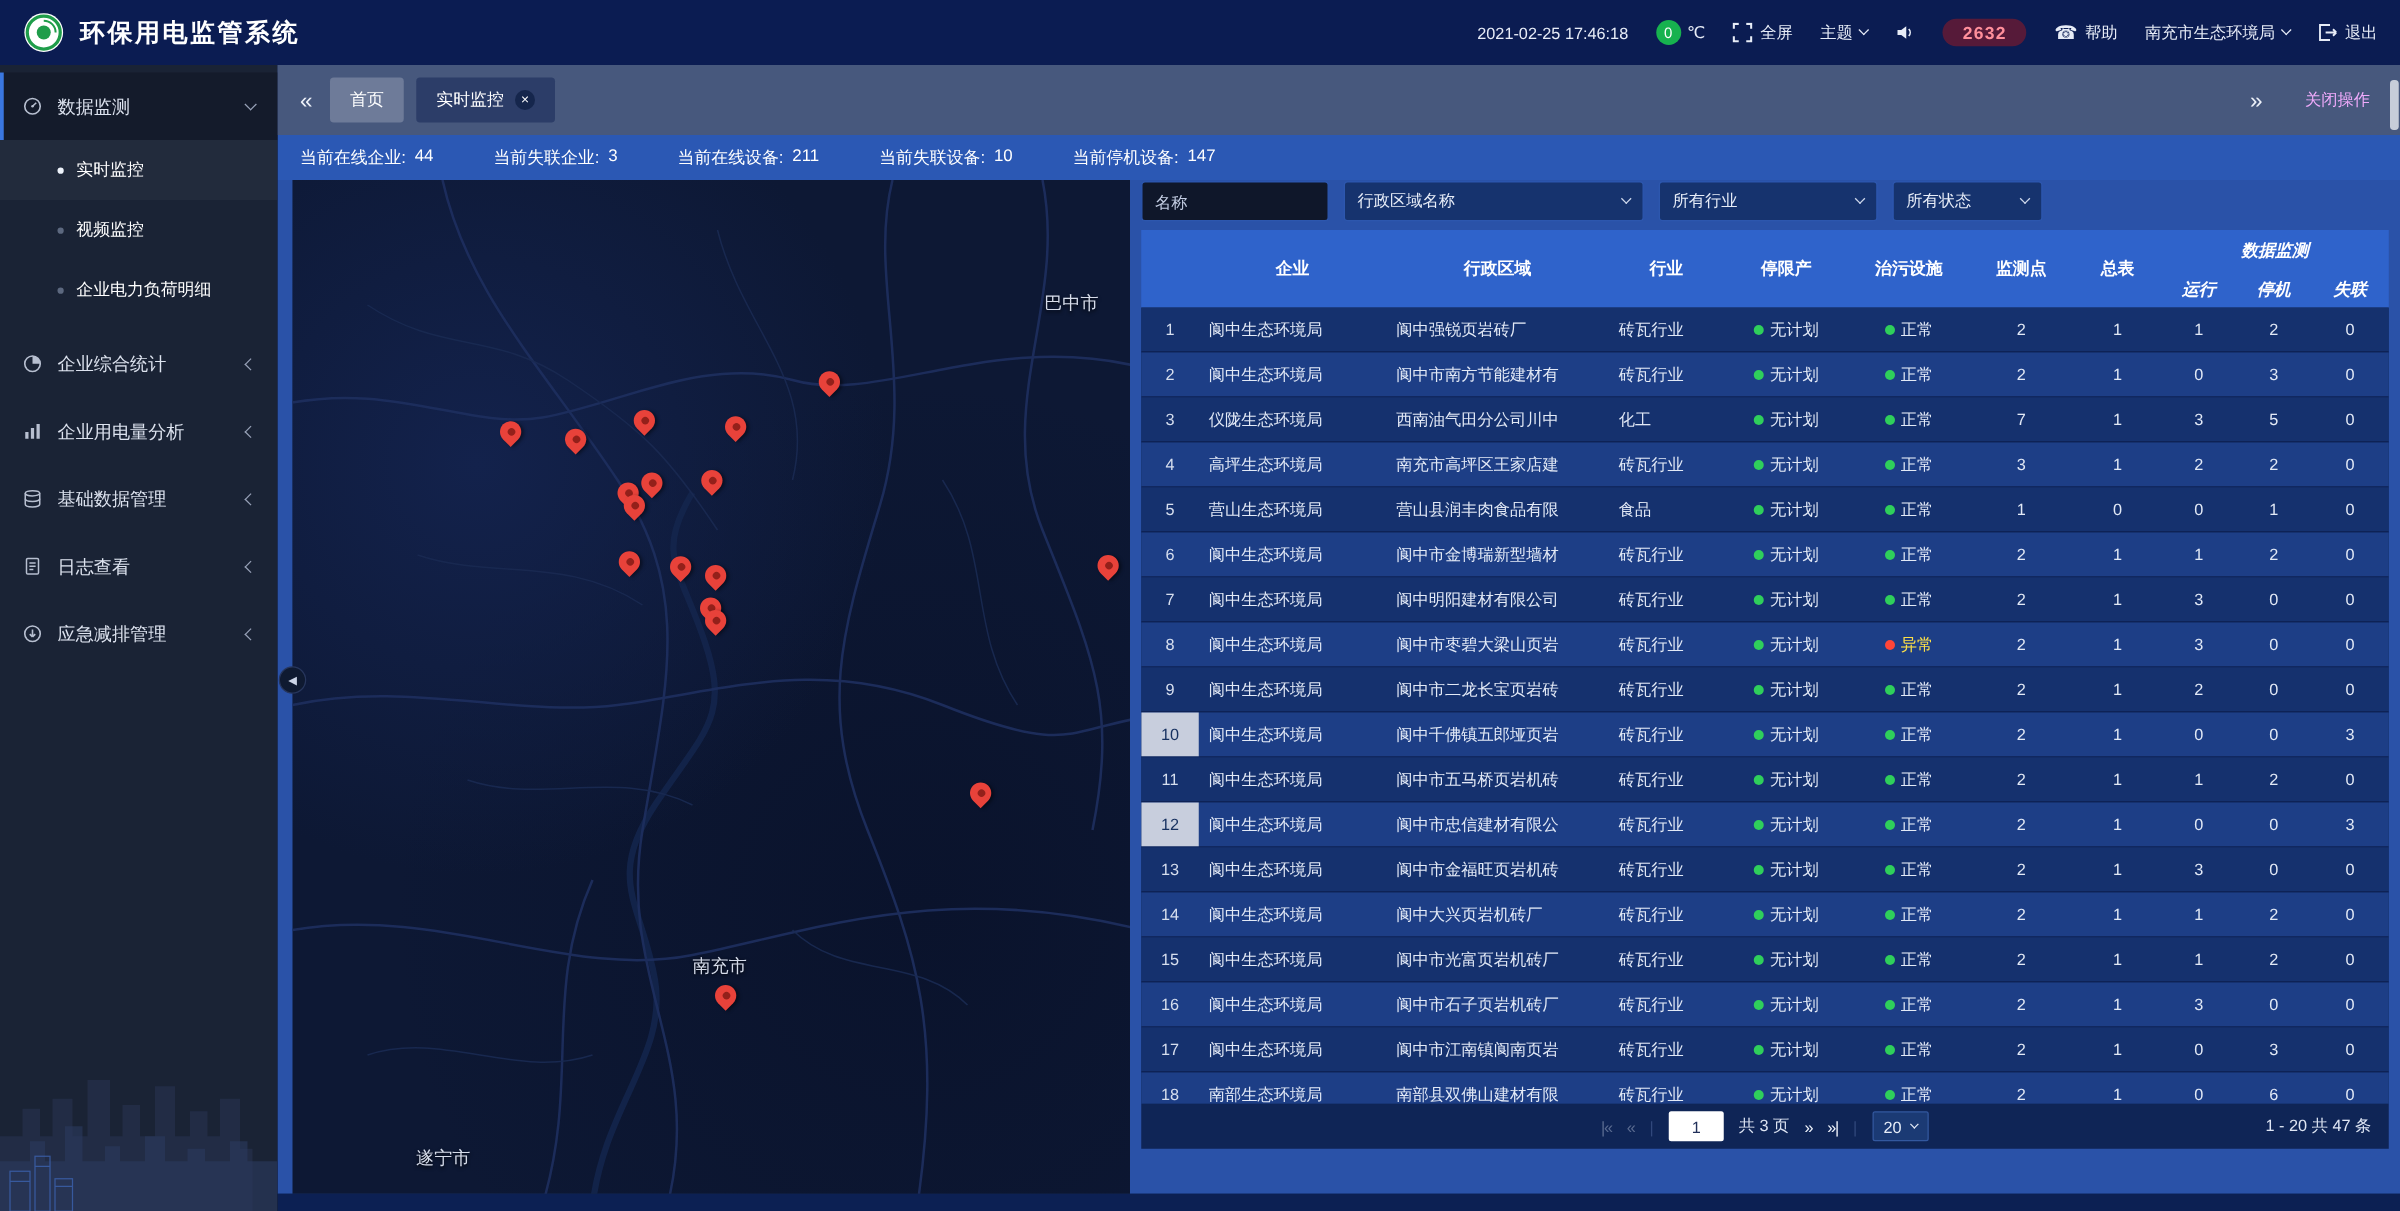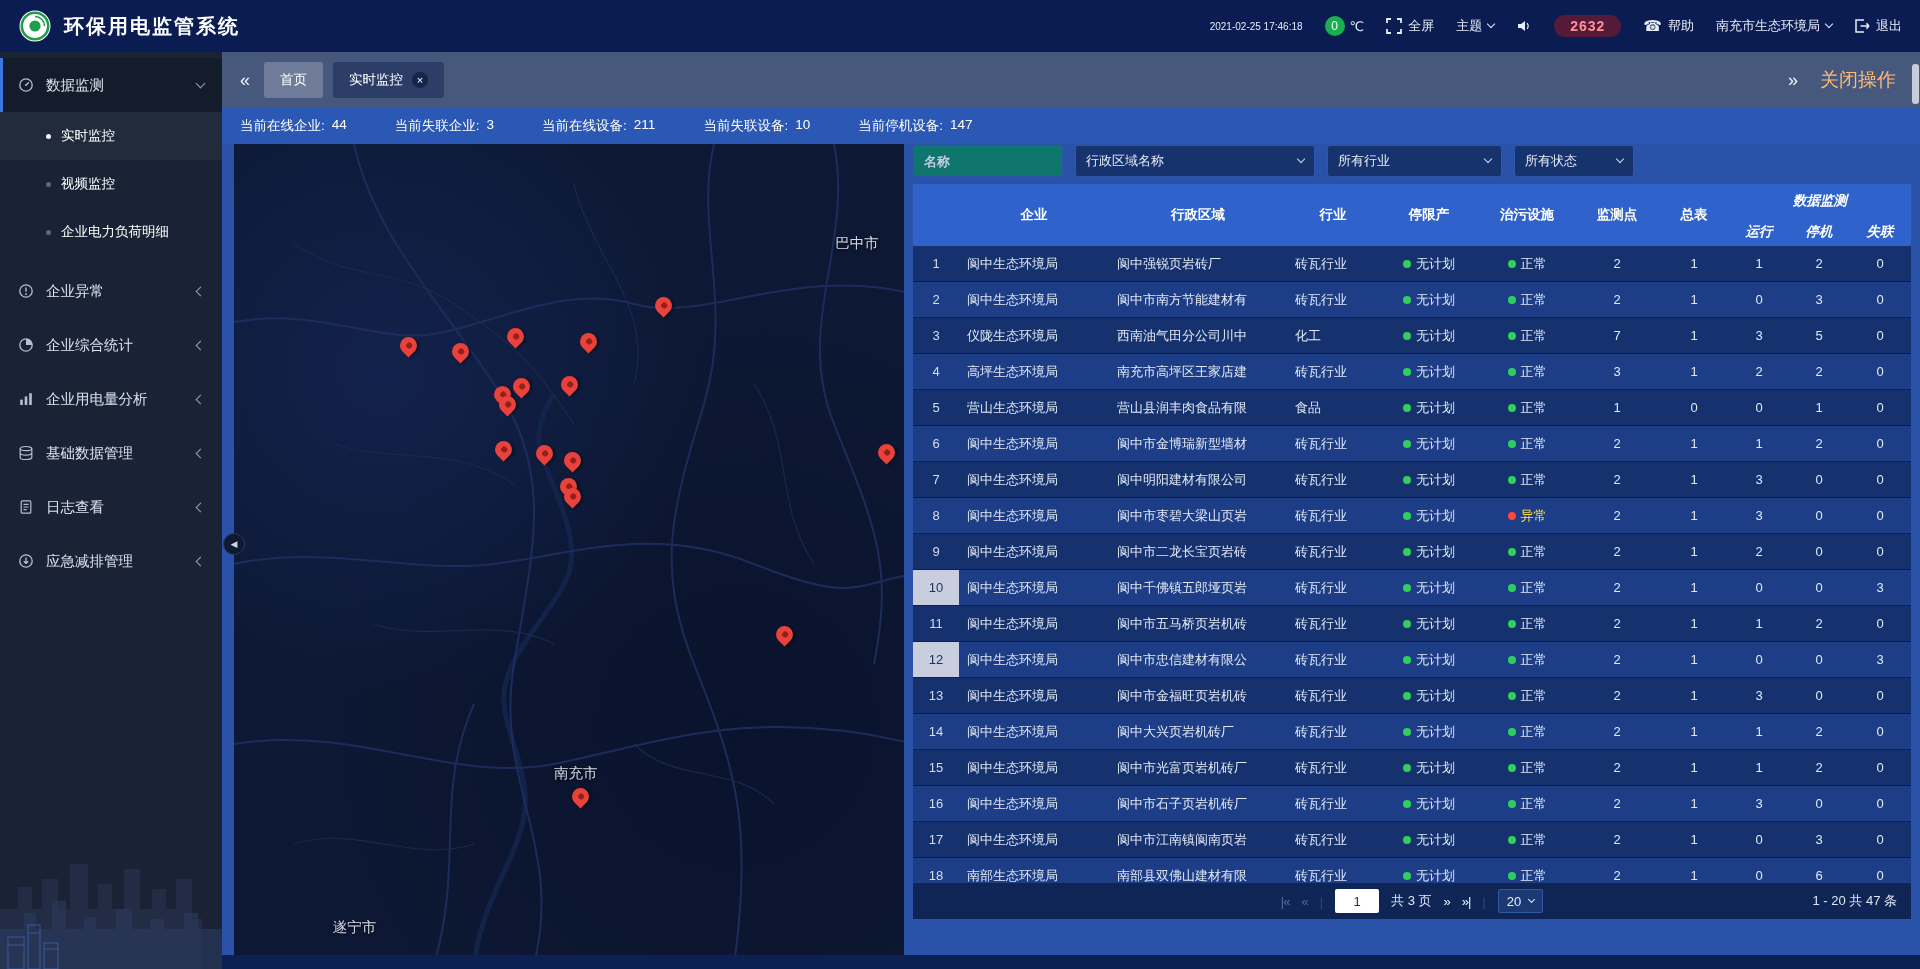--- a/index.html
+++ b/index.html
@@ -6,21 +6,21 @@
   html,body{width:1920px;height:969px;overflow:hidden;background:#0b1d4c;
     font-family:"Liberation Sans","DejaVu Sans",sans-serif;}
   .app{width:1920px;height:969px;display:flex;flex-direction:column;position:relative;}
 
   
   .topbar{flex:0 0 52px;background:#0b1c52;display:flex;align-items:center;color:#fff;padding:0 18px;}
   .brand{display:flex;align-items:center;gap:12px;}
   .logo{width:34px;height:34px;display:inline-flex;}
   .title{font-size:20px;font-weight:bold;letter-spacing:2px;}
   .top-right{margin-left:auto;display:flex;align-items:center;gap:22px;font-size:13px;color:#e7ecf7;}
-  .datetime{font-size:10px;}
+  .datetime{font-size:13px;}
   .temp{display:flex;align-items:center;gap:5px;}
   .temp-badge{width:20px;height:20px;border-radius:50%;background:#17b24f;display:flex;align-items:center;justify-content:center;font-size:12px;color:#fff;}
   .top-item{display:flex;align-items:center;gap:6px;cursor:pointer;white-space:nowrap;}
   .alert-badge{background:rgba(128,26,44,.65);color:#ff8f9b;font-weight:bold;padding:3px 16px;border-radius:12px;font-size:14px;letter-spacing:1px;cursor:pointer;}
   .icon16{width:16px;height:16px;display:inline-flex;}
   .phone-glyph{font-size:15px;}
   .chev{display:inline-block;width:6px;height:6px;border-right:1.5px solid currentColor;border-bottom:1.5px solid currentColor;transform:rotate(45deg);margin-top:-4px;}
 
   
   .main{flex:1;display:flex;min-height:0;}
@@ -42,21 +42,21 @@
 
   
   .content-col{flex:1;display:flex;flex-direction:column;min-width:0;}
 
   .tabbar{flex:0 0 56px;background:#47587d;display:flex;align-items:center;padding:0 14px;gap:10px;position:relative;}
   .tab-arrow{color:#eef2fa;font-size:18px;cursor:pointer;padding:0 4px;}
   .tab{height:36px;display:flex;align-items:center;padding:0 16px;border-radius:3px;background:#6e7b99;color:#fff;font-size:13.5px;cursor:pointer;}
   .tab.active{background:#2c3d68;}
   .tab-close{width:16px;height:16px;border-radius:50%;background:#15264c;display:flex;align-items:center;justify-content:center;font-size:11px;margin-left:9px;color:#fff;cursor:pointer;}
   .tab-spacer{flex:1;}
-  .close-ops{color:#fdba74;font-size:19px;margin:0 10px 0 8px;cursor:pointer;}
+  .close-ops{color:#f0abfc;font-size:13px;margin:0 10px 0 20px;cursor:pointer;}
 
   .statsbar{flex:0 0 36px;background:#2b58b4;display:flex;align-items:center;gap:48px;padding:0 18px;color:#fff;font-size:13.5px;}
   .stat-item{display:flex;gap:7px;white-space:nowrap;}
 
   .content{flex:1;display:flex;background:#2a52a8;padding:0 9px 0 12px;gap:9px;min-height:0;}
 
   
   .map{flex:0 0 670px;width:670px;background:
       radial-gradient(circle at 22% 28%, #13224c 0%, rgba(0,0,0,0) 42%),
       radial-gradient(circle at 75% 72%, #0a132c 0%, rgba(0,0,0,0) 55%),
@@ -66,21 +66,21 @@
   .pin-layer{position:absolute;inset:0;border-radius:28px;}
   .pin{position:absolute;width:17px;height:17px;background:#e8423a;border-radius:50% 50% 50% 0;
        transform:rotate(-45deg);margin:-20px 0 0 -8px;box-shadow:1px 2px 3px rgba(0,0,0,.45);cursor:pointer;}
   .pin::after{content:"";position:absolute;width:6px;height:6px;border-radius:50%;background:#93201a;left:5.5px;top:5.5px;}
   .city{position:absolute;transform:translate(-50%,-50%);color:#d6dcea;font-size:14.5px;text-shadow:0 1px 3px rgba(0,0,0,.85);white-space:nowrap;}
   .map-handle{position:absolute;left:-11px;top:48%;width:22px;height:22px;border-radius:50%;background:#0f1a31;border:1px solid #27365c;color:#cdd6e8;display:flex;align-items:center;justify-content:center;font-size:9px;cursor:pointer;z-index:5;}
 
   
   .right-panel{flex:1;display:flex;flex-direction:column;min-width:0;}
   .filters{flex:0 0 34px;margin-bottom:6px;display:flex;gap:12px;align-items:center;}
-  .f-input{width:150px;height:32px;background:#0f766e;border:1px solid #2d57ae;border-radius:3px;color:#e7edf8;font-size:13px;padding:0 10px;outline:none;font-weight:bold;}
+  .f-input{width:150px;height:32px;background:#0f172a;border:1px solid #2d57ae;border-radius:3px;color:#e7edf8;font-size:13px;padding:0 10px;outline:none;}
   .f-input::placeholder{color:#c3cde2;}
   .select{height:32px;background:#16336e;border:1px solid #2d57ae;border-radius:3px;color:#e7edf8;font-size:13px;display:flex;align-items:center;padding:0 26px 0 10px;position:relative;cursor:pointer;}
   .select .chev{position:absolute;right:10px;color:#cfd9ec;}
   .w-region{width:240px;}.w-ind{width:175px;}.w-status{width:120px;}
 
   .grid-cols{grid-template-columns:46px 150px 178px 92px 100px 96px 84px 70px 60px 60px 62px;}
   .thead{flex:0 0 62px;background:#2f63cb;color:#fff;display:grid;grid-template-rows:34px 28px;font-size:13.5px;font-weight:bold;}
   .th{display:flex;align-items:center;justify-content:center;grid-row:1/3;}
   .th.group{grid-row:1;grid-column:9/12;font-style:italic;}
   .th.sub{grid-row:2;font-style:italic;}
@@ -199,31 +199,20 @@
             </div>
             <div class="side-sub">
               <span class="dot-s"></span>
               <span>企业电力负荷明细</span>
             </div>
           </div>
           <div class="side-item">
             <span class="icon16">
               <svg viewBox="0 0 16 16" width="16" height="16">
                 <circle cx="8" cy="8" r="6.2" fill="none" stroke="#b7bfd0" stroke-width="1.3"></circle>
-                <path d="M8 4.6v4.2" stroke="#b7bfd0" stroke-width="1.4"></path>
-                <circle cx="8" cy="11.2" r=".9" fill="#b7bfd0"></circle>
-              </svg>
-            </span>
-            <span class="s-label">企业异常</span>
-            <span class="side-chev"></span>
-          </div>
-          <div class="side-item">
-            <span class="icon16">
-              <svg viewBox="0 0 16 16" width="16" height="16">
-                <circle cx="8" cy="8" r="6.2" fill="none" stroke="#b7bfd0" stroke-width="1.3"></circle>
                 <path d="M8 8V1.8A6.2 6.2 0 0 1 14.2 8z" fill="#b7bfd0"></path>
               </svg>
             </span>
             <span class="s-label">企业综合统计</span>
             <span class="side-chev"></span>
           </div>
           <div class="side-item">
             <span class="icon16">
               <svg viewBox="0 0 16 16" width="16" height="16">
                 <rect x="2.2" y="8.6" width="2.6" height="5.4" fill="#b7bfd0"></rect>

